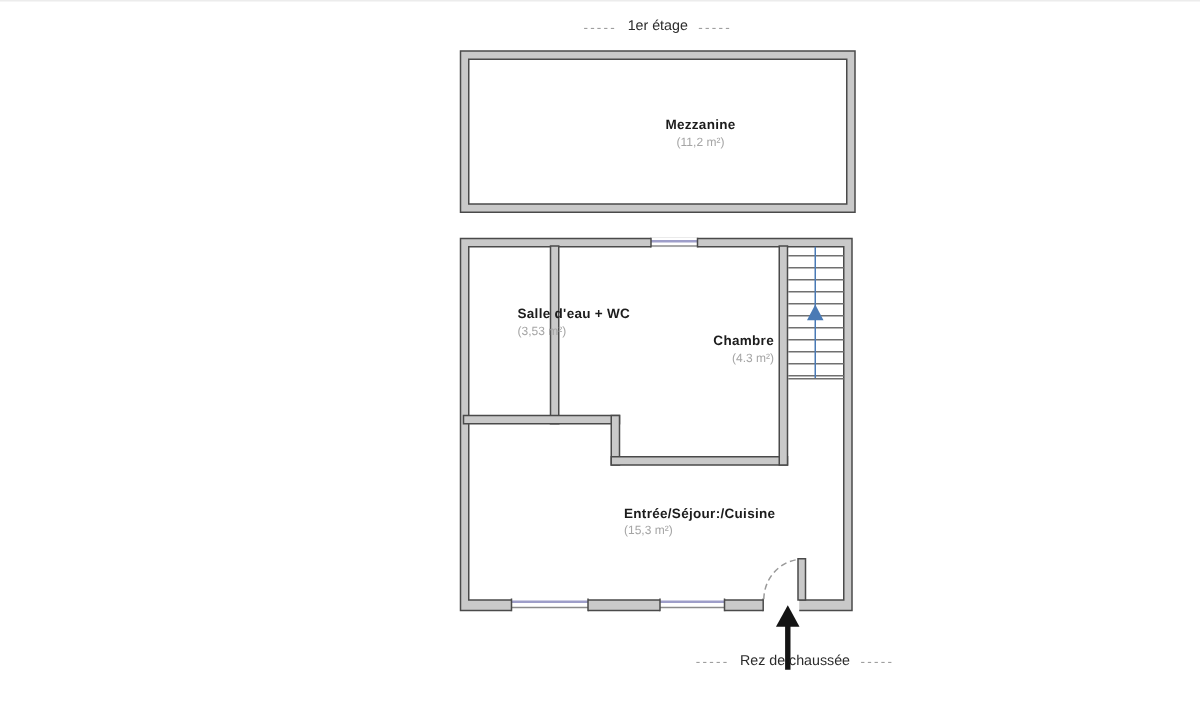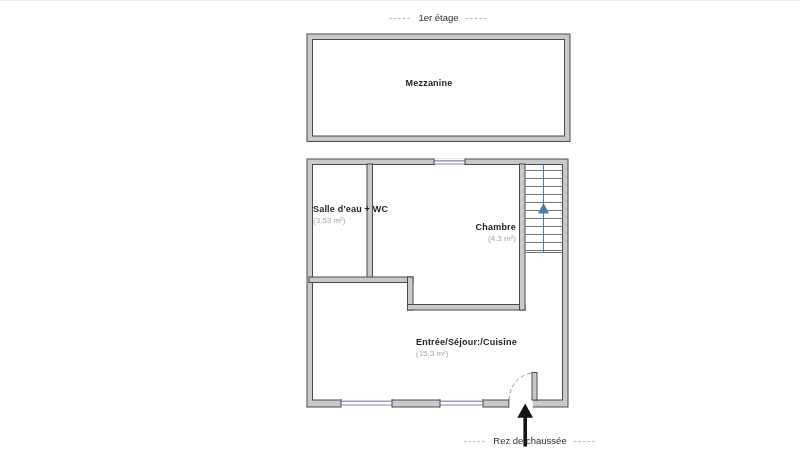--- a/index.html
+++ b/index.html
@@ -16,22 +16,22 @@
     position:absolute;
     display:flex;align-items:center;justify-content:center;gap:7px;
     font-size:9.5px;color:#2b2b2b;white-space:nowrap;
   }
   .floor-label .dashes{color:#9a9a9a;font-size:9px;letter-spacing:1.5px;}
   .floor-label.upper{left:307px;top:12px;width:263px;}
   .floor-label.lower{left:430px;top:435px;width:200px;}
   .room-label{position:absolute;line-height:11px;white-space:nowrap;}
   .room-name{font-size:9px;font-weight:bold;color:#1c1c1c;letter-spacing:0.2px;}
   .room-area{font-size:8px;color:#a5a5a5;margin-top:0px;}
-  .room-label.mezzanine{left:307px;top:78px;width:244px;text-align:center;}
-  .room-label.salle{left:313px;top:204px;text-align:left;}
+  .room-label.mezzanine{left:307px;top:78px;width:244px;text-align:center;padding-left:38px;}
+  .room-label.salle{left:313px;top:204px;text-align:left;padding-left:32px;}
   .room-label.chambre{left:386px;top:222px;width:130px;text-align:right;}
   .room-label.entree{left:405px;top:337px;text-align:left;margin-left:11px;}
 </style>
 </head>
 <body>
 
 <div id="canvas">
 
   <div id="top-edge"></div>
 
@@ -103,20 +103,21 @@
     </g>
 
     <g>
       <rect x="523.4" y="416" width="3.6" height="30.5" fill="#141414"></rect>
       <polygon points="525.2,403.5 517.3,417.8 533,417.8" fill="#141414"></polygon>
     </g>
   </svg>
 
   <div class="room-label mezzanine">
     <div class="room-name">Mezzanine</div>
+    <div class="room-area">(11,2 m²)</div>
   </div>
 
   <div class="room-label salle">
     <div class="room-name">Salle d'eau + WC</div>
     <div class="room-area">(3,53 m²)</div>
   </div>
 
   <div class="room-label chambre">
     <div class="room-name">Chambre</div>
     <div class="room-area">(4.3 m²)</div>

